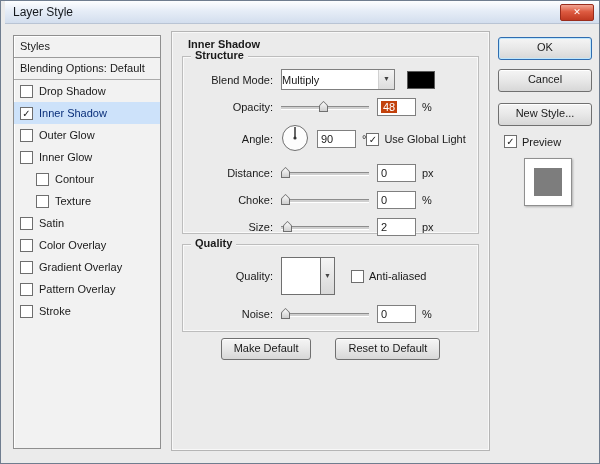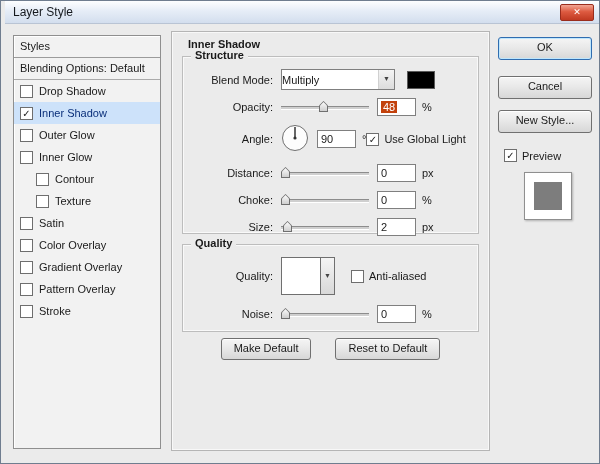--- a/index.html
+++ b/index.html
@@ -50,21 +50,21 @@
   .contour-thumb{width:34px;height:32px;border:1px solid #6f6f6f;background:#fff;padding:2px;}
   .contour-thumb .shape{width:100%;height:100%;background:linear-gradient(to top left,#8f8f8f 0%,#d9d9d9 49.5%,#ffffff 50%);}
   .contour-arrow{width:13px;height:36px;border:1px solid #6f6f6f;border-left:none;background:linear-gradient(#f4f4f4,#d8d8d8);text-align:center;font-size:7px;color:#444;line-height:36px;}
   
   .btn{height:21px;border:1px solid #707070;border-radius:3px;background:linear-gradient(#f5f5f5,#e9e9e9 45%,#d7d7d7);box-shadow:inset 0 1px 0 #fff;text-align:center;line-height:19px;cursor:pointer;}
   .btn.default{border-color:#2f6db0;box-shadow:inset 0 0 0 1px #bee6fd;}
   .panel-buttons{position:absolute;left:0;right:0;top:306px;display:flex;justify-content:center;gap:24px;}
   .panel-buttons .btn{padding:0 12px;height:20px;line-height:18px;}
   
   .right-col{position:absolute;left:497px;top:36px;width:94px;}
-  .right-col .btn{width:92px;margin-bottom:16px;}
+  .right-col .btn{width:92px;margin-bottom:9px;}
   .right-col .btn.cancel{margin-bottom:11px;}
   .preview-row{display:flex;align-items:flex-end;margin:4px 0 0 6px;}
   .preview-row .lbl{margin-left:5px;}
   .preview-swatch{margin:10px 0 0 26px;width:46px;height:46px;background:#fff;border:1px solid #8f8f8f;box-shadow:1px 1px 2px rgba(0,0,0,.25);display:flex;align-items:center;justify-content:center;}
   .preview-swatch .inner{width:28px;height:28px;background:#7d7d7d;}
 </style>
 </head>
 <body>
 
 <div class="window">

